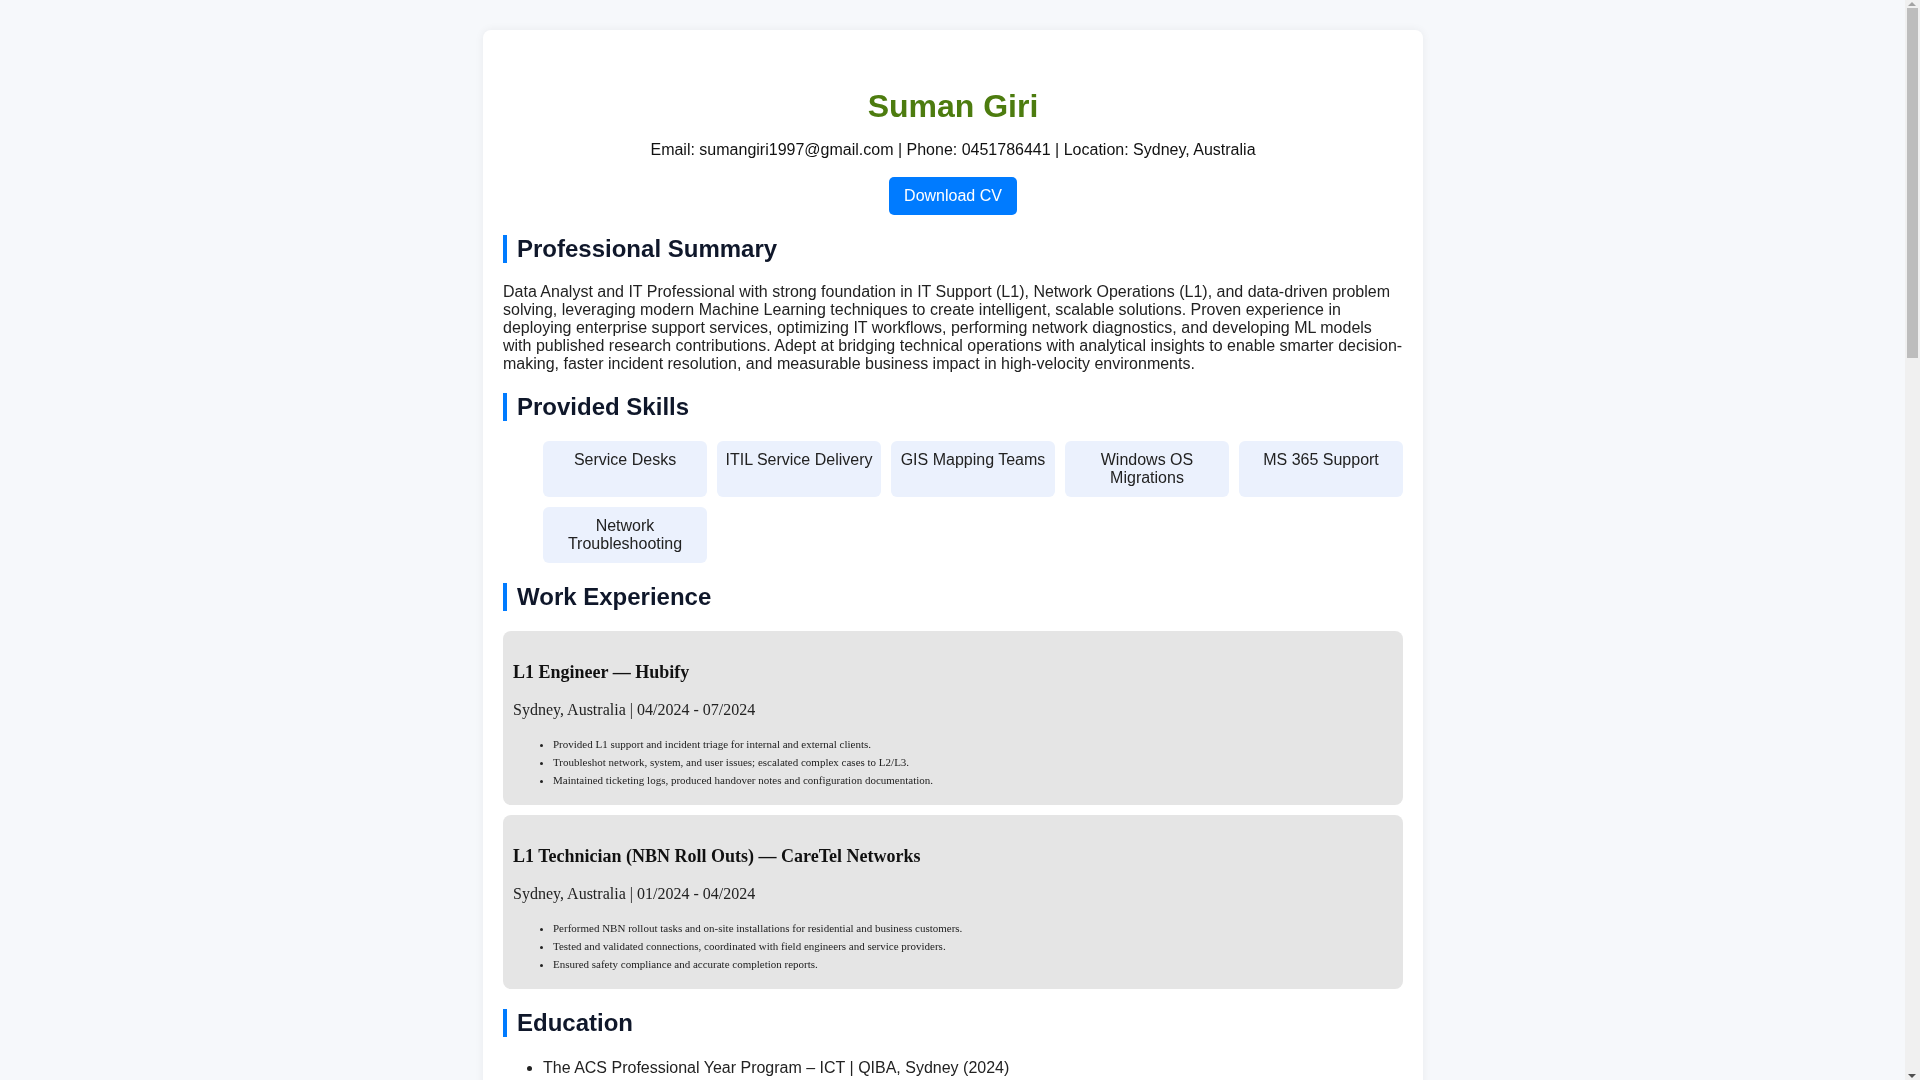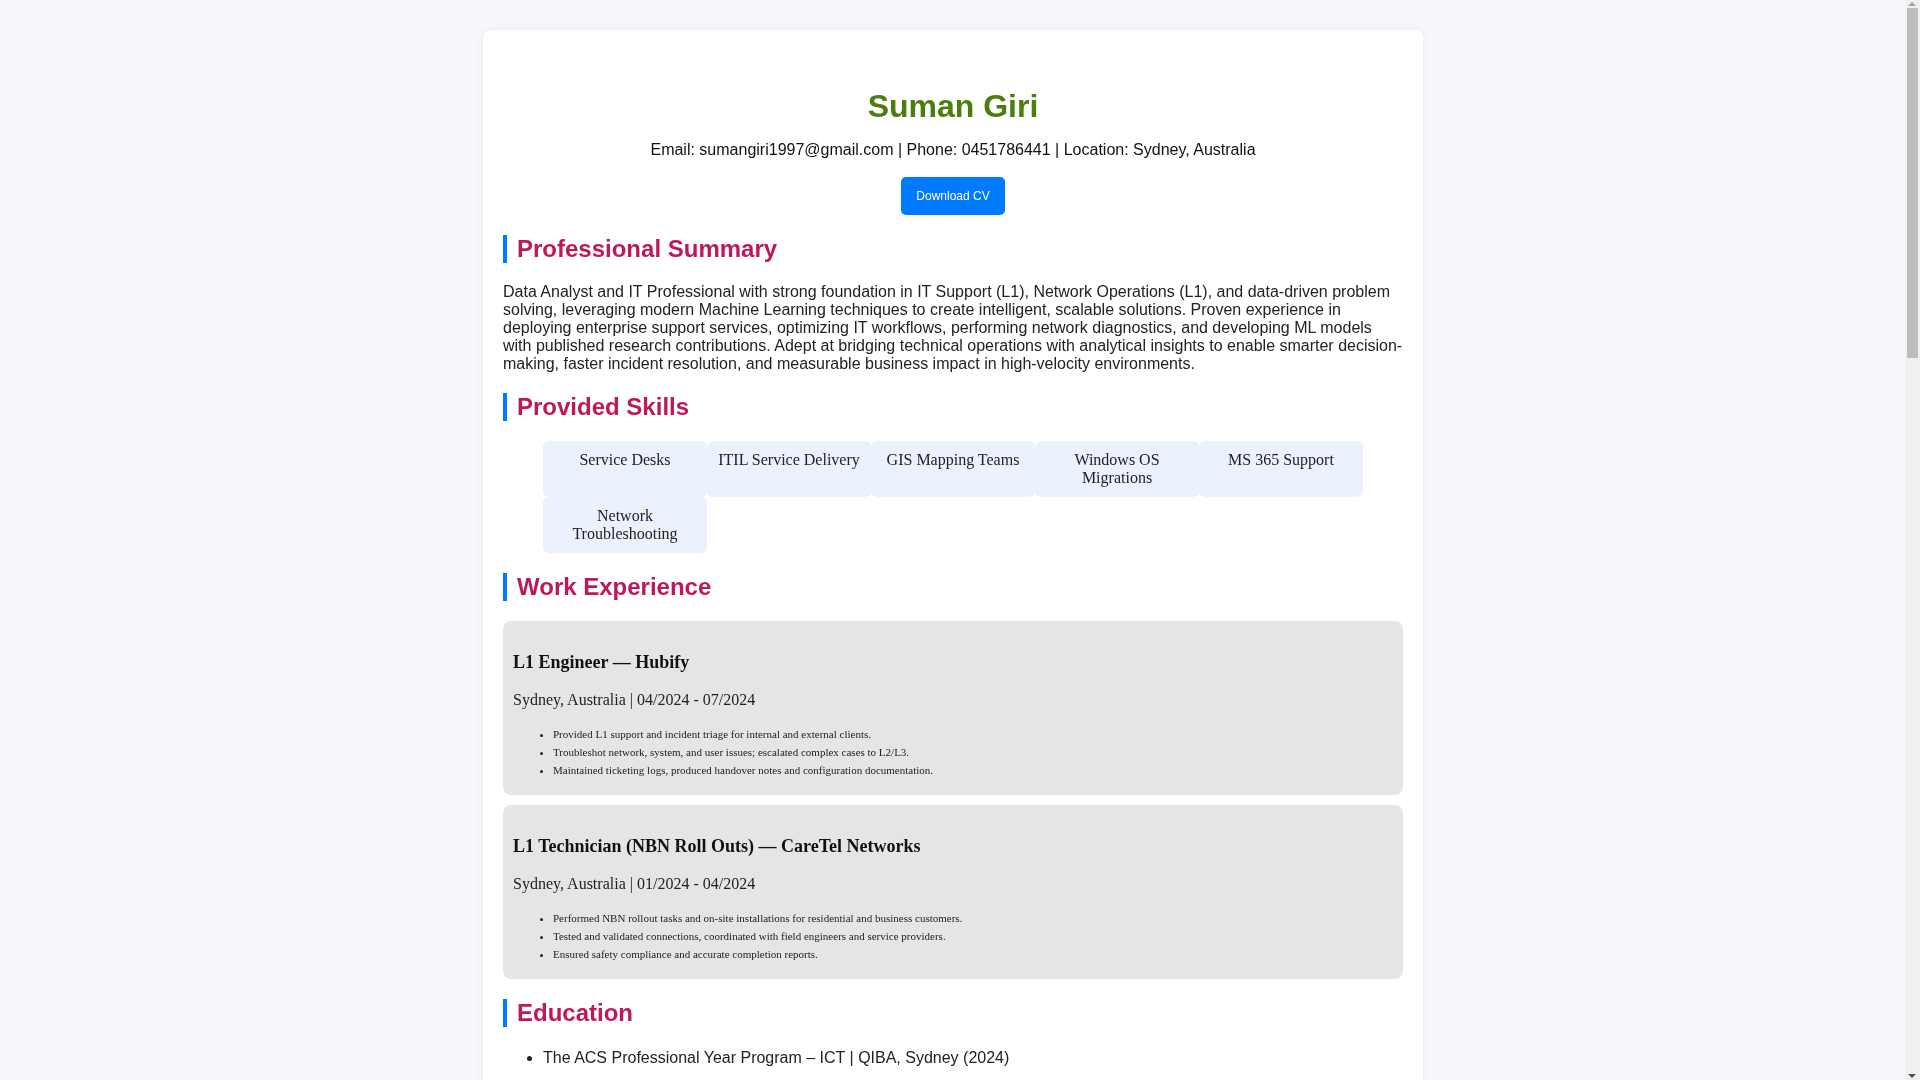--- a/index.html
+++ b/index.html
@@ -14,32 +14,32 @@
   .card {
     position: absolute; left: 483px; top: 30px; width: 900px;
     padding: 20px 20px 40px 20px;
     background: #fff; border-radius: 8px;
     box-shadow: 0 0 10px rgba(0,0,0,0.06);
   }
   h1 { font-size: 32px; font-weight: bold; text-align: center; margin: 38px 0 0 0; line-height: 37px; color: #4d7c0f; }
   .contact { text-align: center; font-size: 16px; margin: 16px 0 0 0; line-height: 18px; }
   .btn-wrap { text-align: center; margin-top: 18px; }
   .btn {
-    display: inline-block; background: #007bff; color: #fff; font-size: 12px;
+    display: inline-block; background: #007bff; color: #fff; font-size: 16px;
     padding: 10px 15px; border-radius: 5px; border: none; line-height: 18px;
     font-family: "Liberation Sans", sans-serif; cursor: pointer;
   }
   h2 {
     font-size: 24px; font-weight: bold; margin: 20px 0 0 0; line-height: 28px;
-    border-left: 4px solid #007bff; padding-left: 10px; color: #be185d;
+    border-left: 4px solid #007bff; padding-left: 10px; color: #0f172a;
   }
   p.summary { font-size: 16px; line-height: 18px; margin: 20px 0 0 0; color: #222; }
   .skills {
     list-style: none; margin: 20px 0 0 0; padding: 0 0 0 40px;
-    display: grid; grid-template-columns: repeat(5, 164px);  font-family: Liberation Serif, serif;
+    display: grid; grid-template-columns: repeat(5, 164px); gap: 10px;
   }
   .skill {
     background: #ebf1fd; border-radius: 6px; padding: 10px 8px; min-height: 32px;
     font-size: 16px; line-height: 18px; text-align: center; color: #222;
   }
   .jobs { margin-top: 20px; }
   .job {
     background: #e5e5e5; border-radius: 8px; padding: 10px 10px 16px 10px; margin-bottom: 10px; font-family: Liberation Serif, serif;
   }
   .job h3 { font-size: 18px; font-weight: bold; margin: 21px 0 0 0; line-height: 21px; color: #111; }

